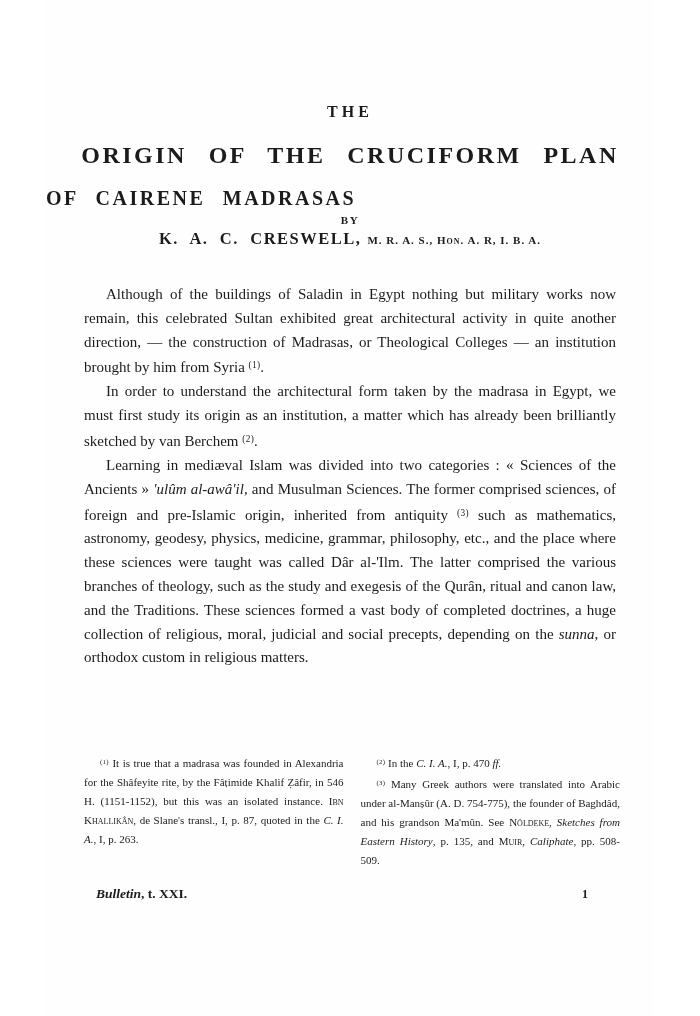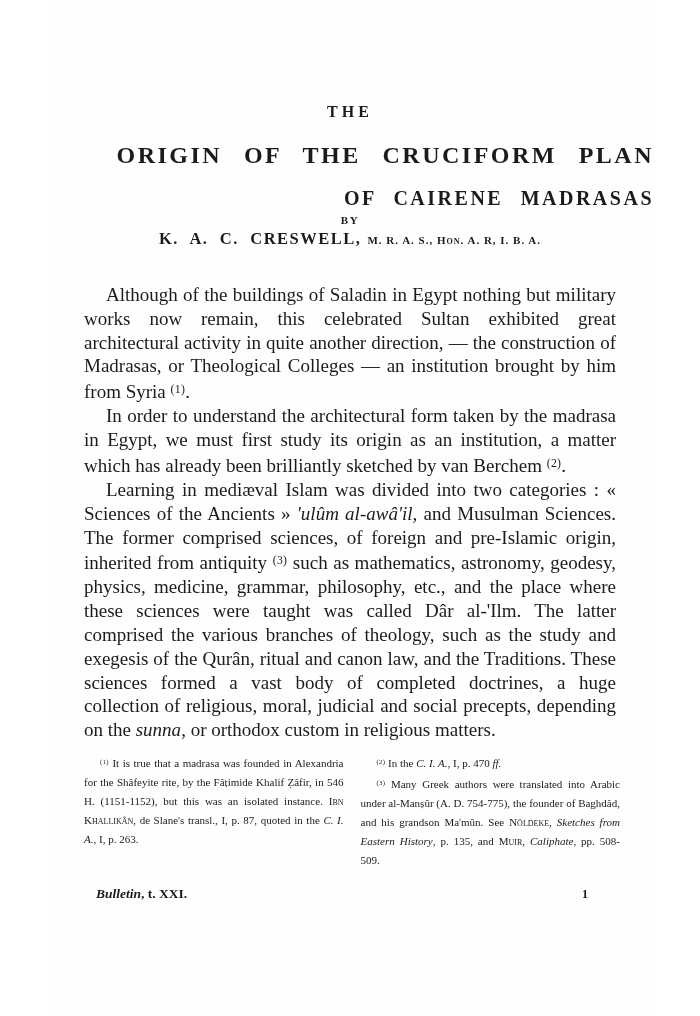--- a/index.html
+++ b/index.html
@@ -17,29 +17,29 @@
   
   .supertitle {
     padding-top: 103px;
     text-align: center;
     font-weight: bold;
     font-size: 16px;
     letter-spacing: 4px;
   }
   .title {
     margin-top: 21px;
-    text-align: right;
+    text-align: center;
     font-weight: bold;
     font-size: 24px;
     letter-spacing: 2.5px;
     word-spacing: 0.55em;
   }
   .subtitle {
     margin-top: 18px;
-    text-align: right;
+    text-align: left;
     font-weight: bold;
     font-size: 20px;
     letter-spacing: 2.5px;
     word-spacing: 0.5em;
   }
   .byline {
     margin-top: 4px;
     text-align: center;
     font-weight: bold;
     font-size: 11px;
@@ -60,21 +60,21 @@
     font-weight: bold;
     font-size: 11px;
     font-variant: small-caps;
     letter-spacing: 1px;
     margin-left: 6px;
   }
   
   .body-text {
     margin: 34px 38px 0 38px;
     text-align: justify;
-    font-size: 19px;
+    font-size: 15px;
     line-height: 23.8px;
   }
   .body-text p { margin: 0; text-indent: 22px; }
   
   .footnotes {
     position: absolute;
     top: 752px;
     left: 38px;
     right: 34px;
     display: flex;

